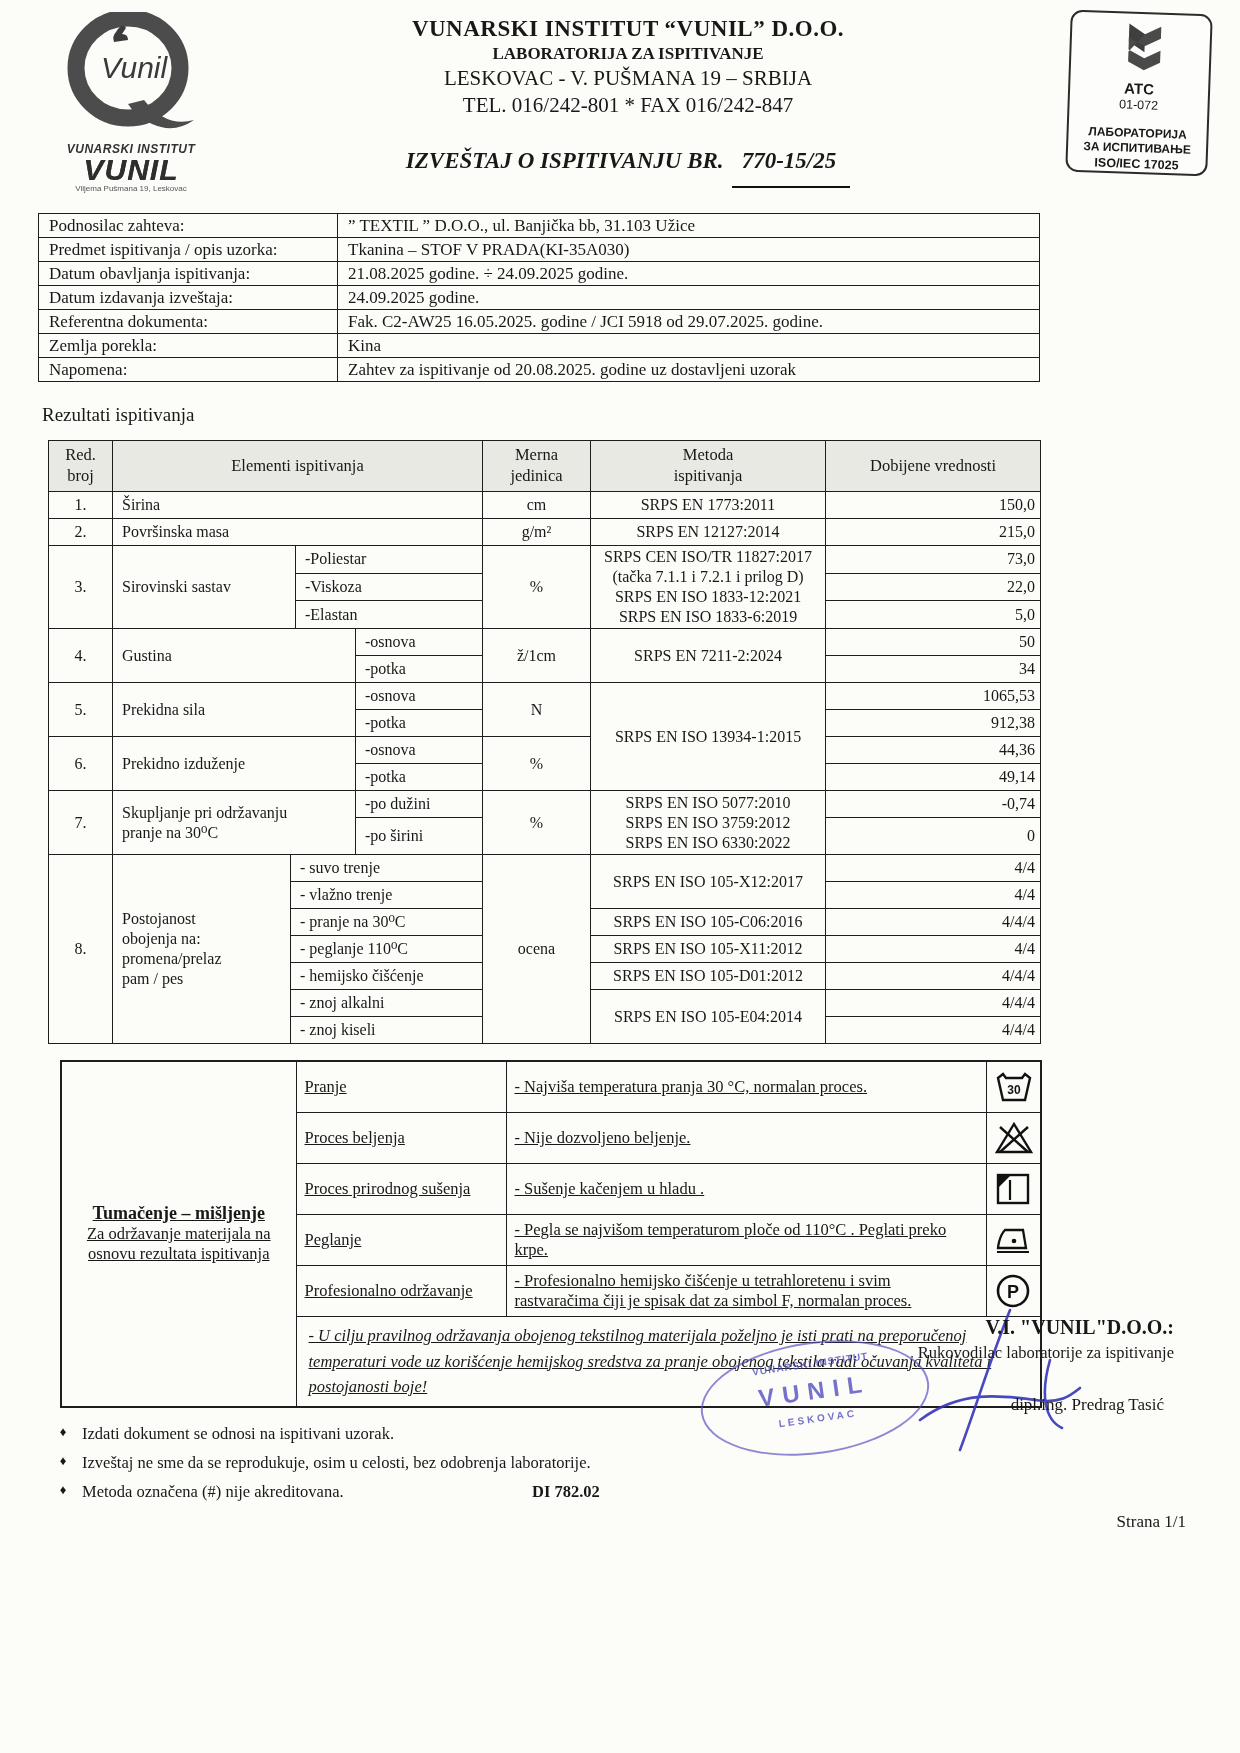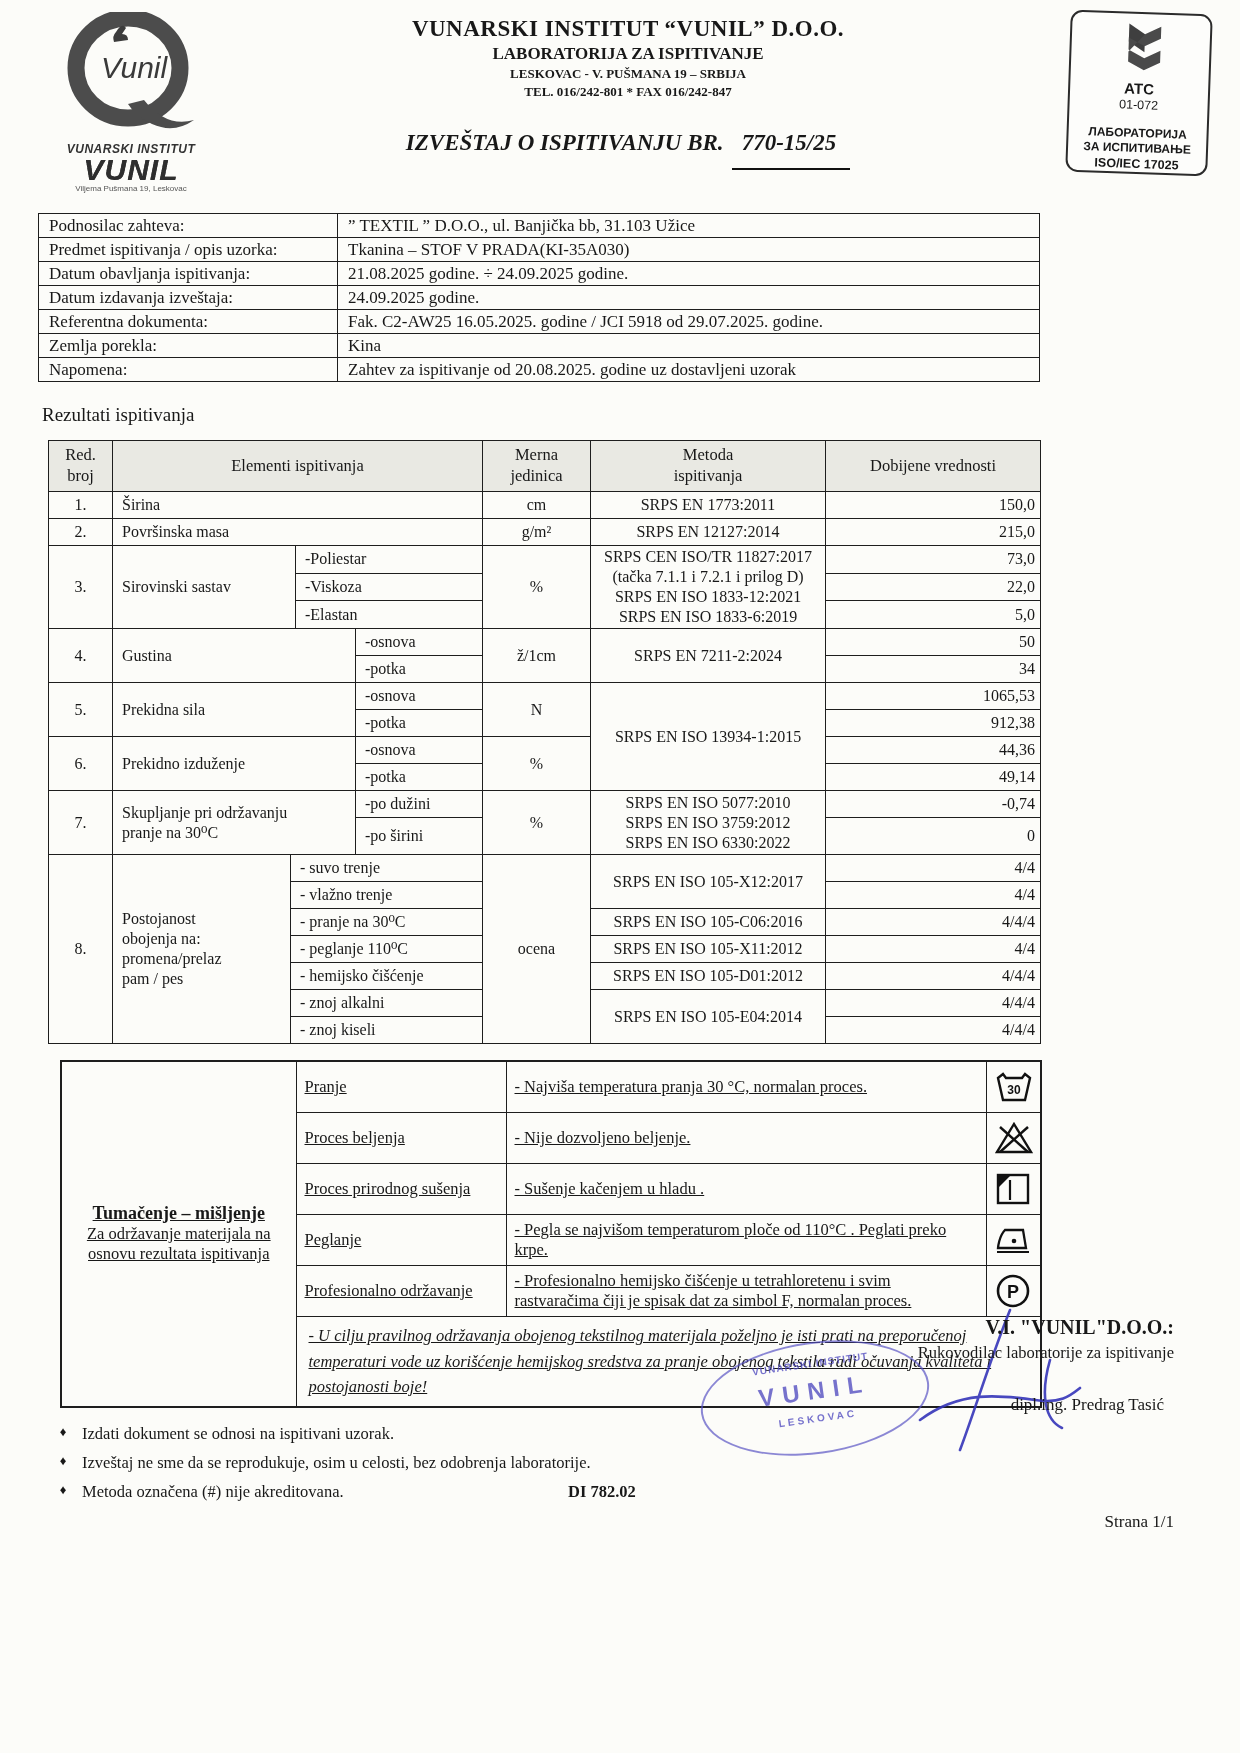--- a/index.html
+++ b/index.html
@@ -15,21 +15,21 @@
              font-size:12px;color:#333;margin-top:2px;letter-spacing:.5px;}
   .logo-vunil{font-family:"Liberation Sans",sans-serif;font-style:italic;font-weight:bold;
               font-size:30px;color:#2e2e2e;line-height:.9;letter-spacing:1px;
               text-shadow:0 0 0 #2e2e2e;
               background:repeating-linear-gradient(180deg,#2e2e2e 0 3px,#8b8b8b 3px 4px);
               -webkit-background-clip:text;background-clip:text;-webkit-text-fill-color:transparent;}
   .logo-addr{font-size:8px;color:#555;font-family:"Liberation Sans",sans-serif;margin-top:1px;}
   .center-block{flex:1;text-align:center;padding-top:4px;}
   .company{font-size:23px;font-weight:bold;letter-spacing:.5px;}
   .lab{font-size:17px;font-weight:bold;margin-top:2px;}
-  .addr,.phone{font-size:13px;margin-top:2px;font-weight:bold;}
+  .addr,.phone{font-size:21px;margin-top:2px;}
   .report-title{margin-top:30px;font-size:23px;font-weight:bold;font-style:italic;}
   .report-number{border-bottom:2.5px solid #111;padding:0 14px 13px 10px;margin-left:8px;}
   .badge-block{width:190px;display:flex;justify-content:flex-end;}
   .badge{width:142px;height:162px;border:2px solid #2b2b2b;border-radius:12px;background:#fdfdfb;
          transform:rotate(2deg);text-align:center;padding:8px 6px 4px;box-sizing:border-box;}
   .badge-org{font-weight:bold;font-size:15px;margin-top:2px;}
   .badge-num{font-size:12.5px;margin-top:1px;}
   .badge-cy{font-weight:bold;font-size:12px;margin-top:14px;line-height:1.25;}
   .badge-std{font-size:12.5px;font-weight:bold;margin-top:1px;}
 
@@ -71,22 +71,22 @@
          border:2.5px solid rgba(85,80,195,.75);border-radius:50%;transform:rotate(-8deg);
          color:rgba(78,72,190,.85);text-align:center;font-family:"Liberation Sans",sans-serif;
          padding-top:14px;box-sizing:border-box;opacity:.9;}
   .stamp .s1{font-size:10px;font-weight:bold;letter-spacing:1px;}
   .stamp .s2{font-size:24px;font-weight:bold;letter-spacing:8px;margin-top:8px;}
   .stamp .s3{font-size:10px;font-weight:bold;letter-spacing:3px;margin-top:8px;}
   .signature-svg{position:absolute;top:1300px;left:800px;}
   .bullets{position:absolute;top:1424px;left:44px;}
   .bullet-row{display:flex;font-size:16.5px;margin-bottom:9px;}
   .bullet-glyph{width:38px;text-align:center;font-size:13px;}
-  .doc-code{position:absolute;top:1482px;left:532px;font-size:16.5px;font-weight:bold;margin-left:36px;}
-  .page-num{position:absolute;top:1512px;right:66px;font-size:17px;}
+  .doc-code{position:absolute;top:1482px;left:532px;font-size:16.5px;font-weight:bold;}
+  .page-num{position:absolute;top:1512px;right:54px;font-size:17px;}
   svg.care{display:block;margin:0 auto;}
 </style>
 </head>
 <body>
 
 <div class="page">
 
   <div class="header">
     <div class="logo-block">
       <svg class="q-logo" width="150" height="128" viewBox="0 0 150 128">

